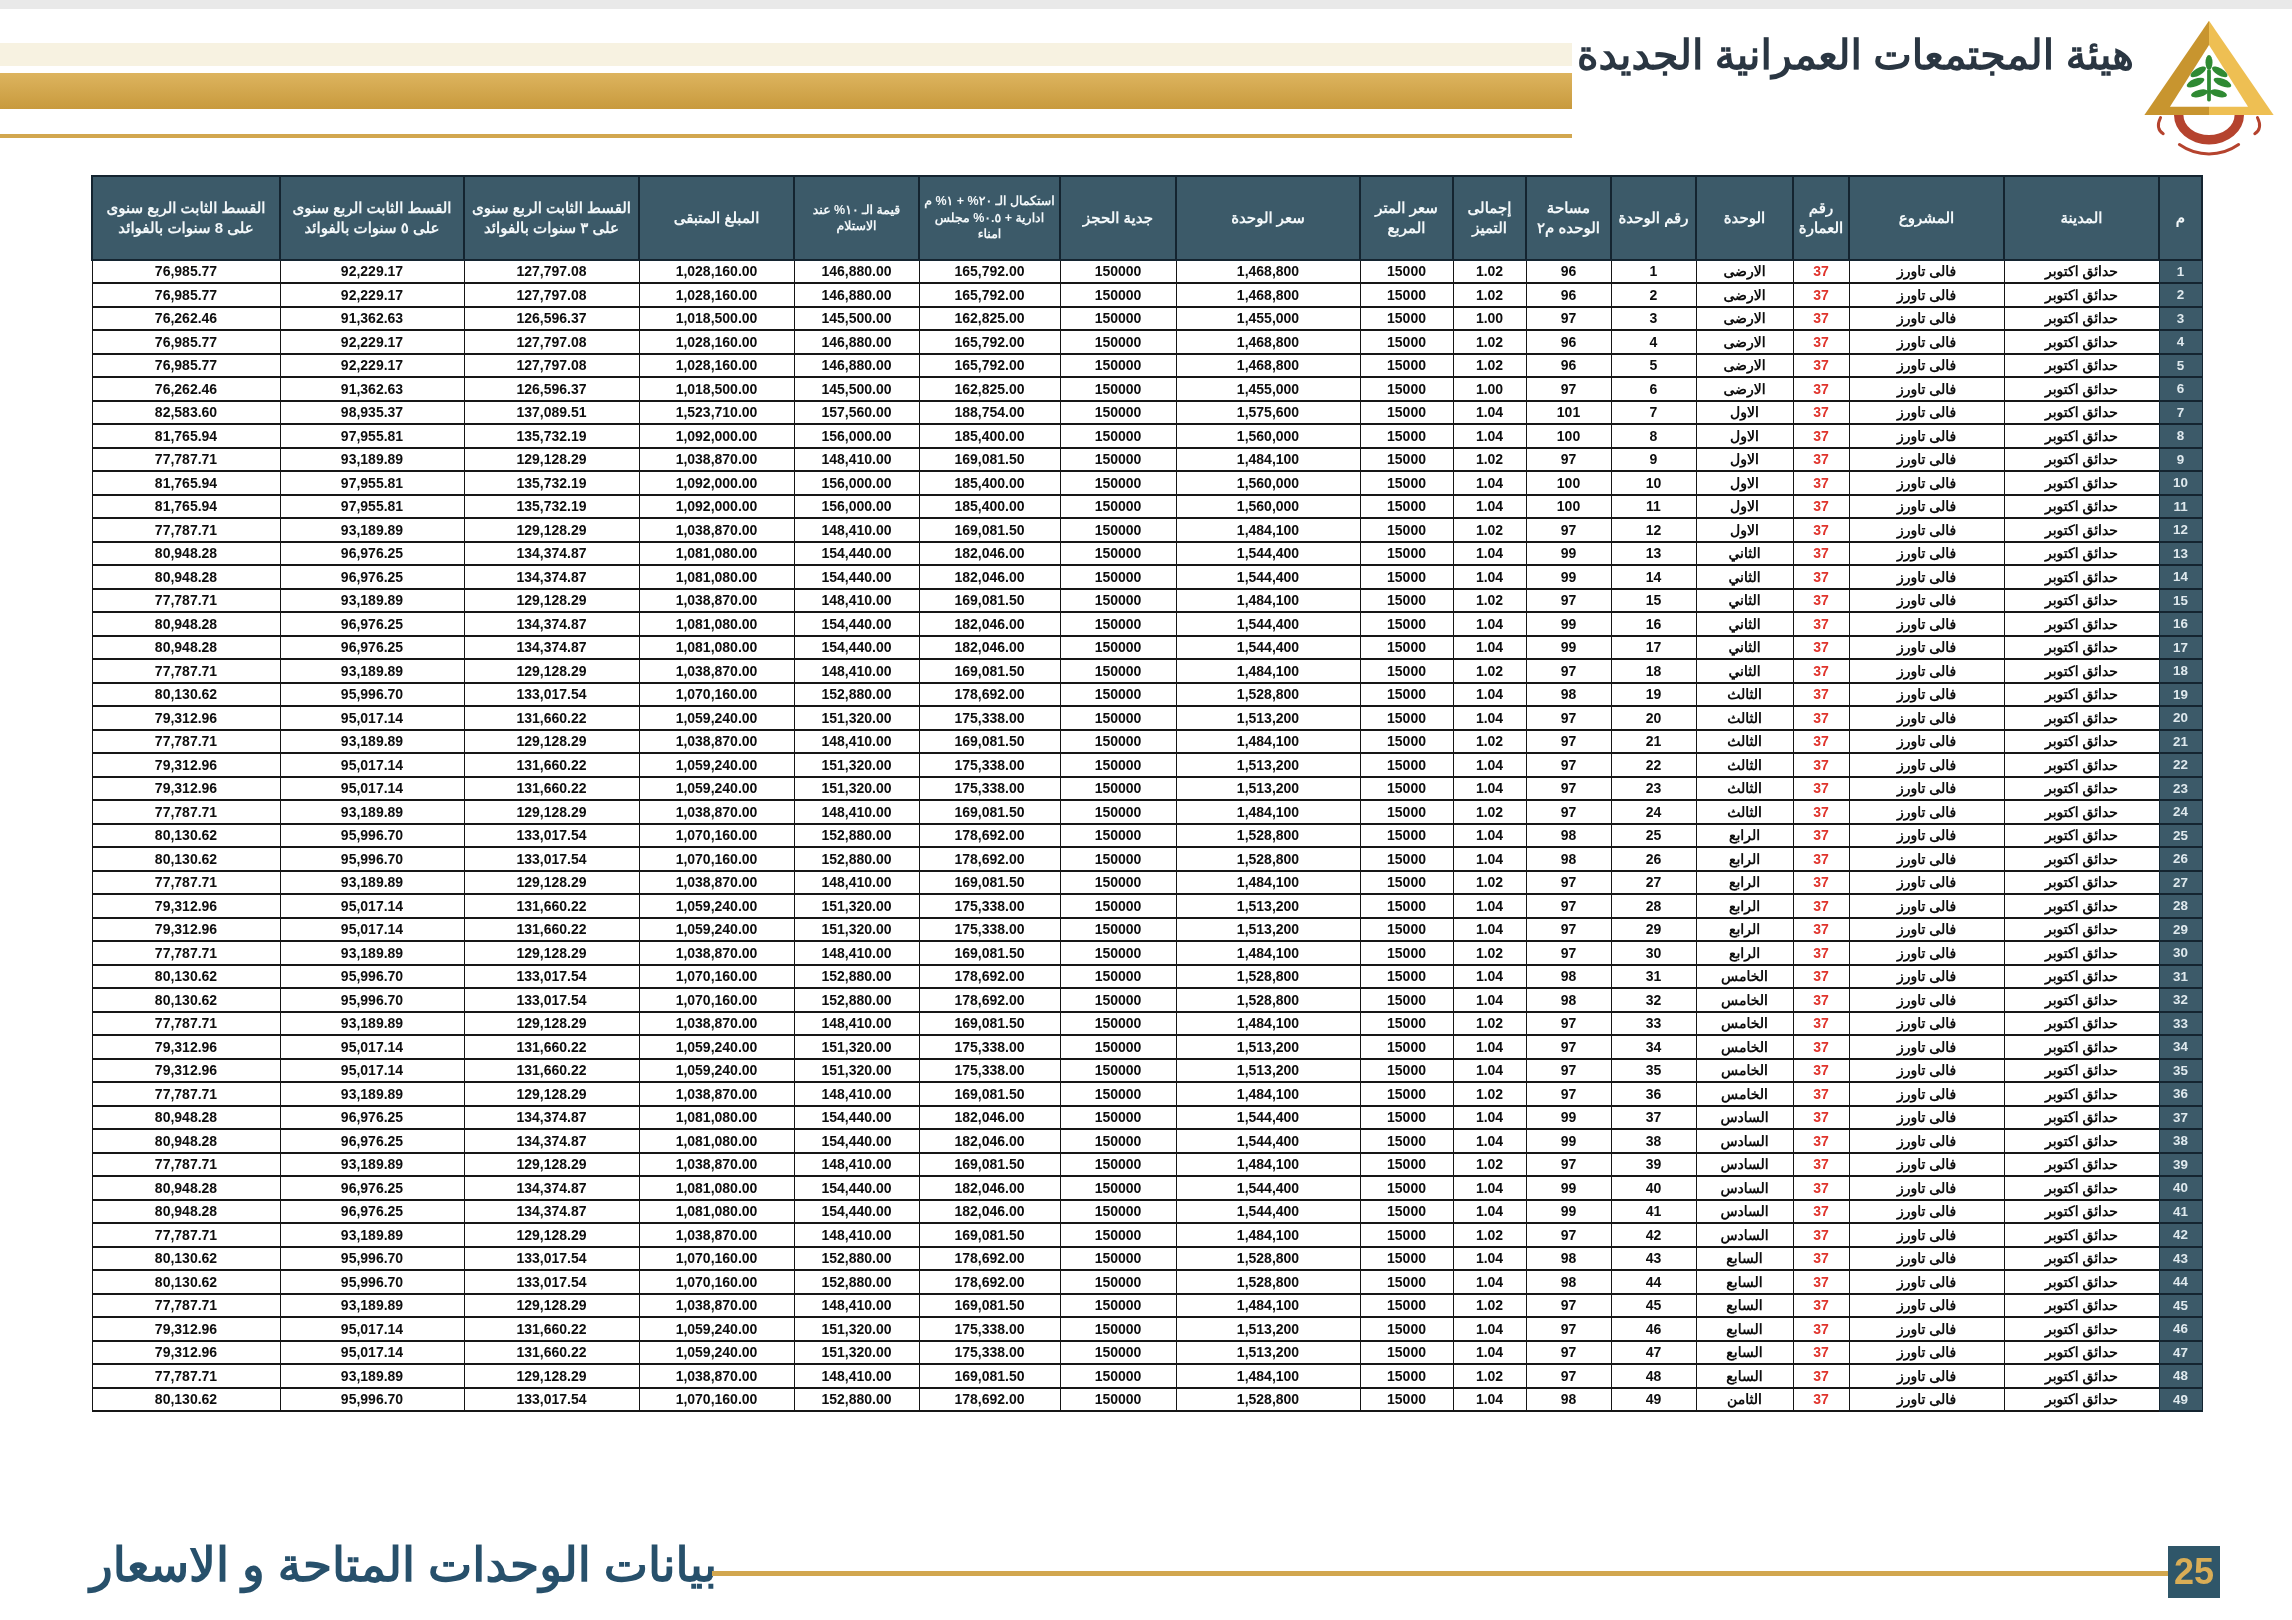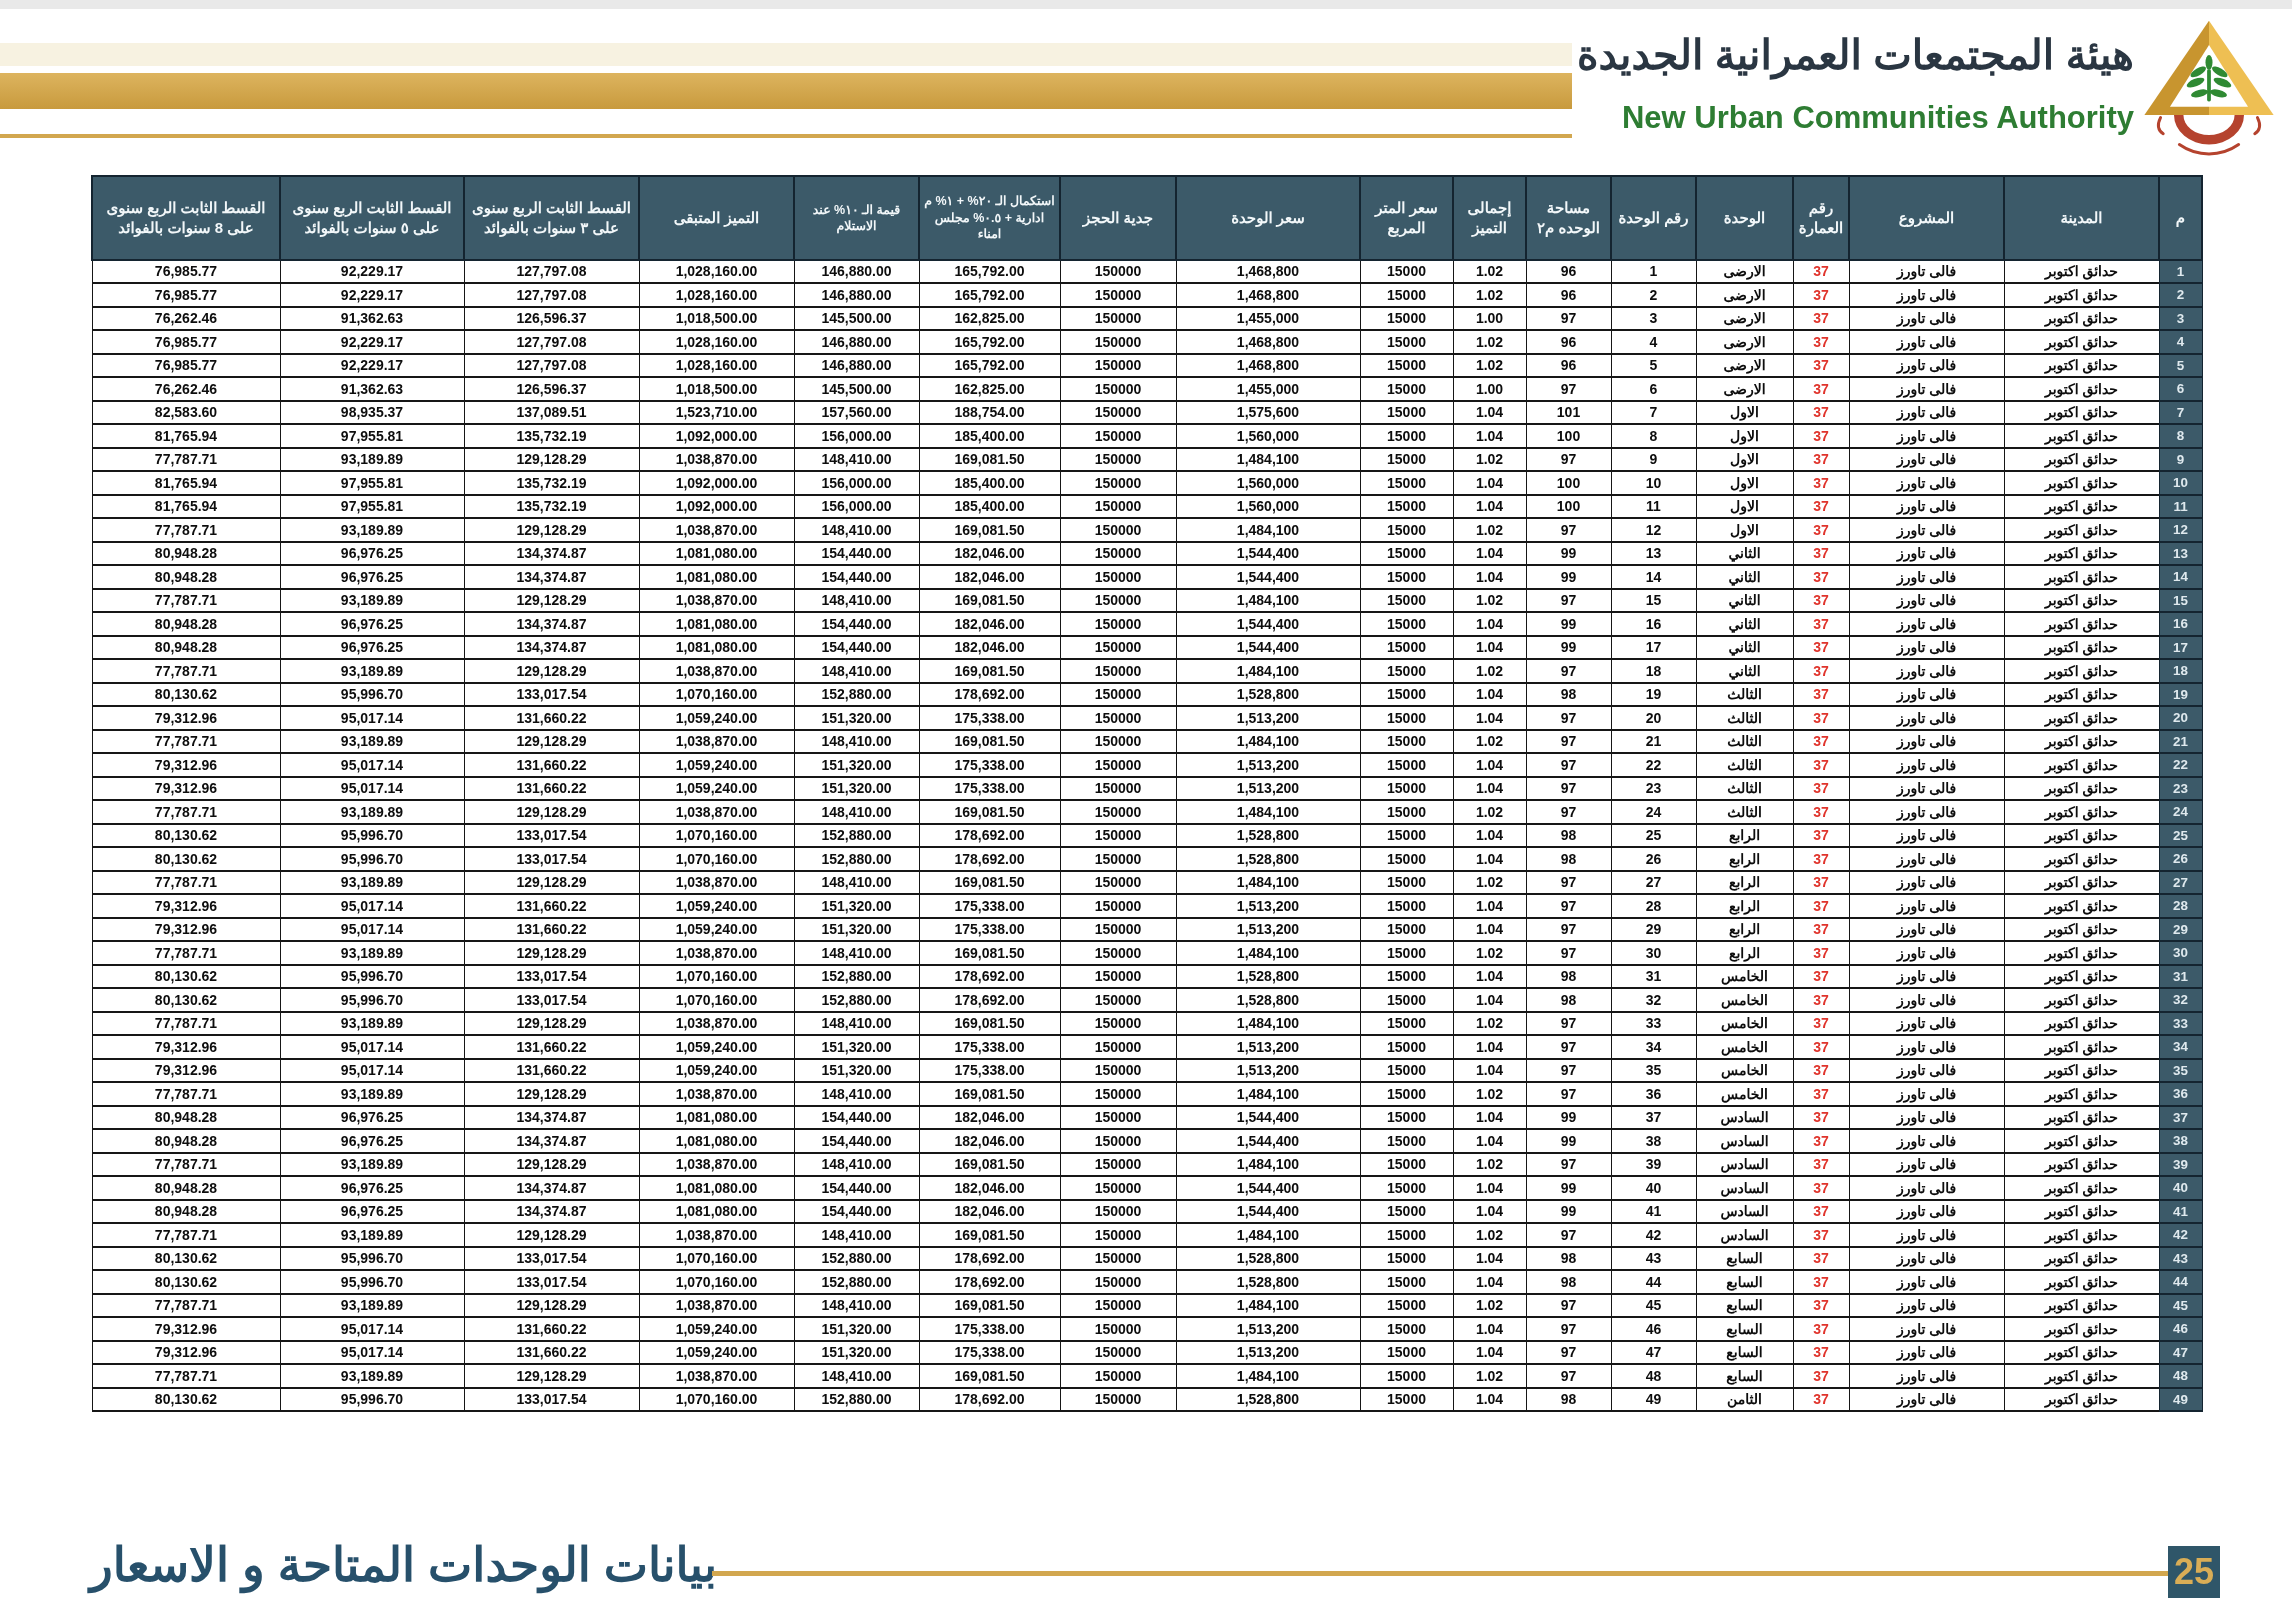--- a/index.html
+++ b/index.html
@@ -62,21 +62,20 @@
 </head>
 <body>
 
 <div class="page">
 
   <div class="cream-band"></div>
   <div class="gold-bar"></div>
   <div class="gold-line"></div>
 
   <div class="title-ar">هيئة المجتمعات العمرانية الجديدة</div>
-  <div class="title-en">New Urban Communities Authority</div>
 
   <div class="logo">
     <svg viewBox="0 0 100 104" width="136" height="140" aria-hidden="true">
       <polygon points="50,2 50,72 2,72" fill="#c8952f"></polygon>
       <polygon points="50,2 98,72 50,72" fill="#eebf53"></polygon>
       <polygon points="50,20 79,66 21,66" fill="#ffffff"></polygon>
       <g fill="#2f8a33">
         <rect x="48.6" y="38" width="2.8" height="24" rx="1.2"></rect>
         <ellipse cx="42" cy="40" rx="6.5" ry="2.6" transform="rotate(-30 42 40)"></ellipse>
         <ellipse cx="58" cy="40" rx="6.5" ry="2.6" transform="rotate(30 58 40)"></ellipse>
@@ -123,21 +122,21 @@
           <th>رقم العمارة</th>
           <th>الوحدة</th>
           <th>رقم الوحدة</th>
           <th>مساحة الوحده م٢</th>
           <th>إجمالى التميز</th>
           <th>سعر المتر المربع</th>
           <th>سعر الوحدة</th>
           <th>جدية الحجز</th>
           <th class="hdr-sm">استكمال الـ ٢٠% + ١% م ادارية + ٠.٥% مجلس امناء</th>
           <th class="hdr-sm">قيمة الـ ١٠% عند الاستلام</th>
-          <th>التميز المتبقى</th>
+          <th>المبلغ المتبقى</th>
           <th>القسط الثابت الربع سنوى على ٣ سنوات بالفوائد</th>
           <th>القسط الثابت الربع سنوى على ٥ سنوات بالفوائد</th>
           <th>القسط الثابت الربع سنوى على 8 سنوات بالفوائد</th>
         </tr>
       </thead>
     <tbody>
         <tr>
           <td class="m-cell">1</td>
           <td>حدائق اكتوبر</td>
           <td>فالى تاورز</td>

